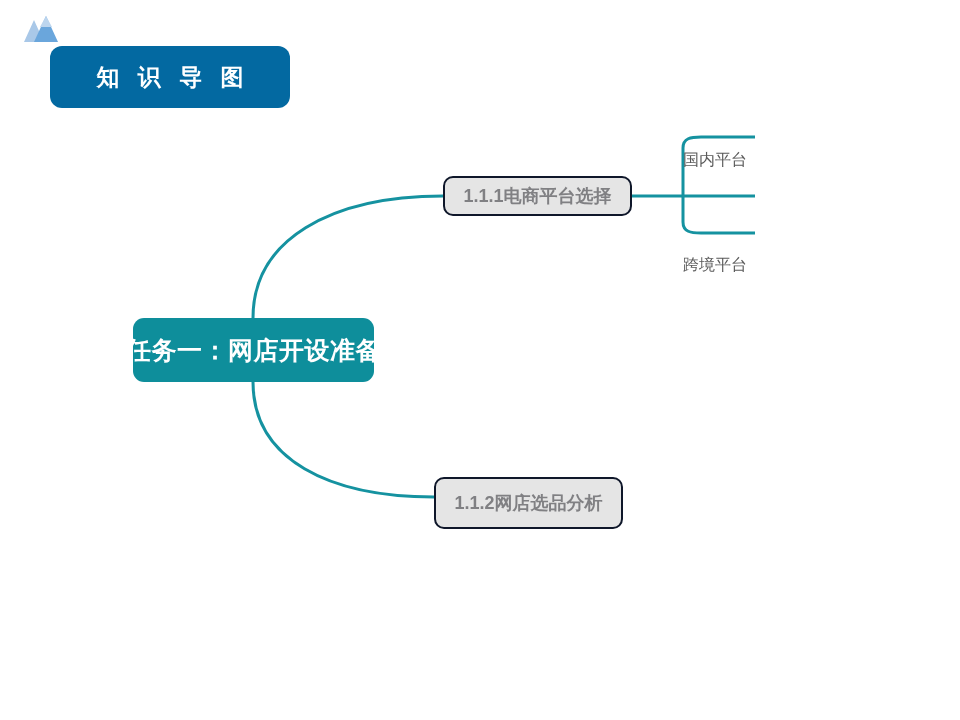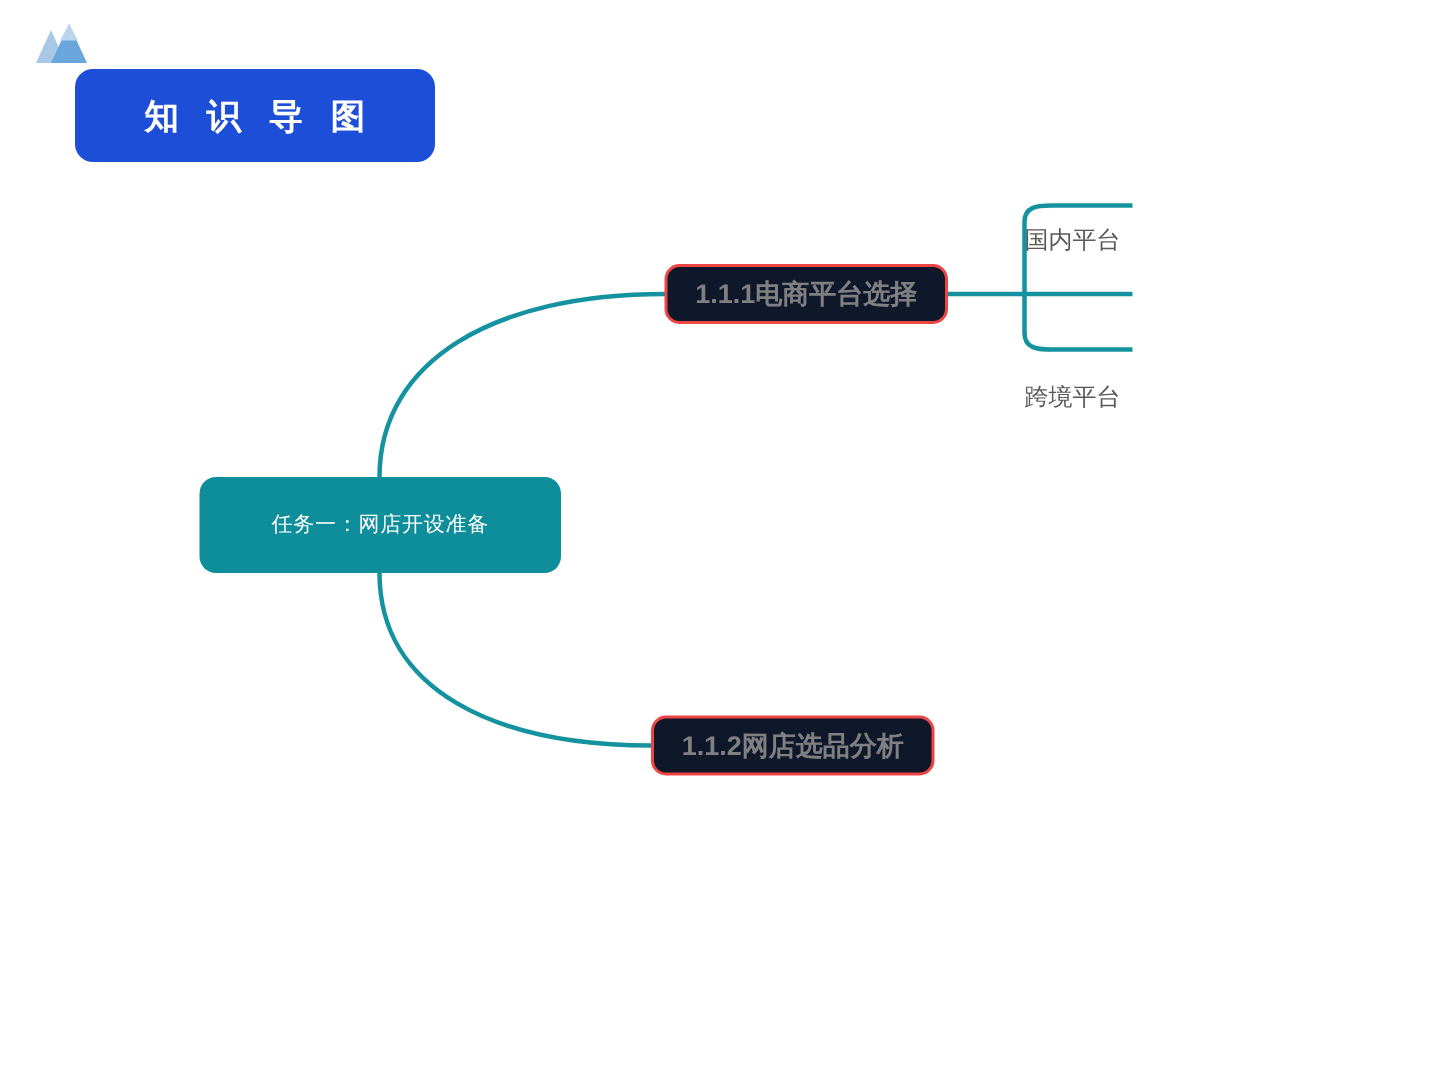--- a/index.html
+++ b/index.html
@@ -29,21 +29,21 @@
   #mark-left  { left: 10px;  top: 6px;  width: 56px; height: 40px; }
   #mark-right { left: 905px; top: 8px;  width: 52px; height: 36px; }
 
   
   #title-badge {
     position: absolute;
     left: 50px;
     top: 46px;
     width: 240px;
     height: 62px;
-    background: #1d4ed8;
+    background: #0369a1;
     border-radius: 12px;
     display: flex;
     align-items: center;
     justify-content: center;
   }
   #title-badge .txt {
     color: #ffffff;
     font-size: 23px;
     font-weight: bold;
     letter-spacing: 6px;
@@ -73,38 +73,38 @@
   #node-root {
     left: 133px;
     top: 318px;
     width: 241px;
     height: 64px;
     background: #0e8e9b;
     border-radius: 11px;
   }
   #node-root .txt {
     color: #ffffff;
-    font-size: 14px;
-    font-weight: normal;
+    font-size: 25px;
+    font-weight: bold;
     letter-spacing: 0.5px;
   }
 
   .branch-node {
-    background: #0f172a;
-    border: 2px solid #ef4444;
+    background: #e5e5e5;
+    border: 2px solid #0f172a;
     border-radius: 10px;
   }
   .branch-node .txt {
     color: #808083;
     font-size: 18px;
     font-weight: bold;
   }
 
   #node-b1 { left: 443px; top: 176px; width: 189px; height: 40px; }
-  #node-b2 { left: 434px; top: 477px; width: 189px; height: 40px; }
+  #node-b2 { left: 434px; top: 477px; width: 189px; height: 52px; }
 
   
   .leaf-node {
     position: absolute;
     box-sizing: border-box;
     display: flex;
     align-items: center;
     white-space: nowrap;
     overflow: hidden;
   }

